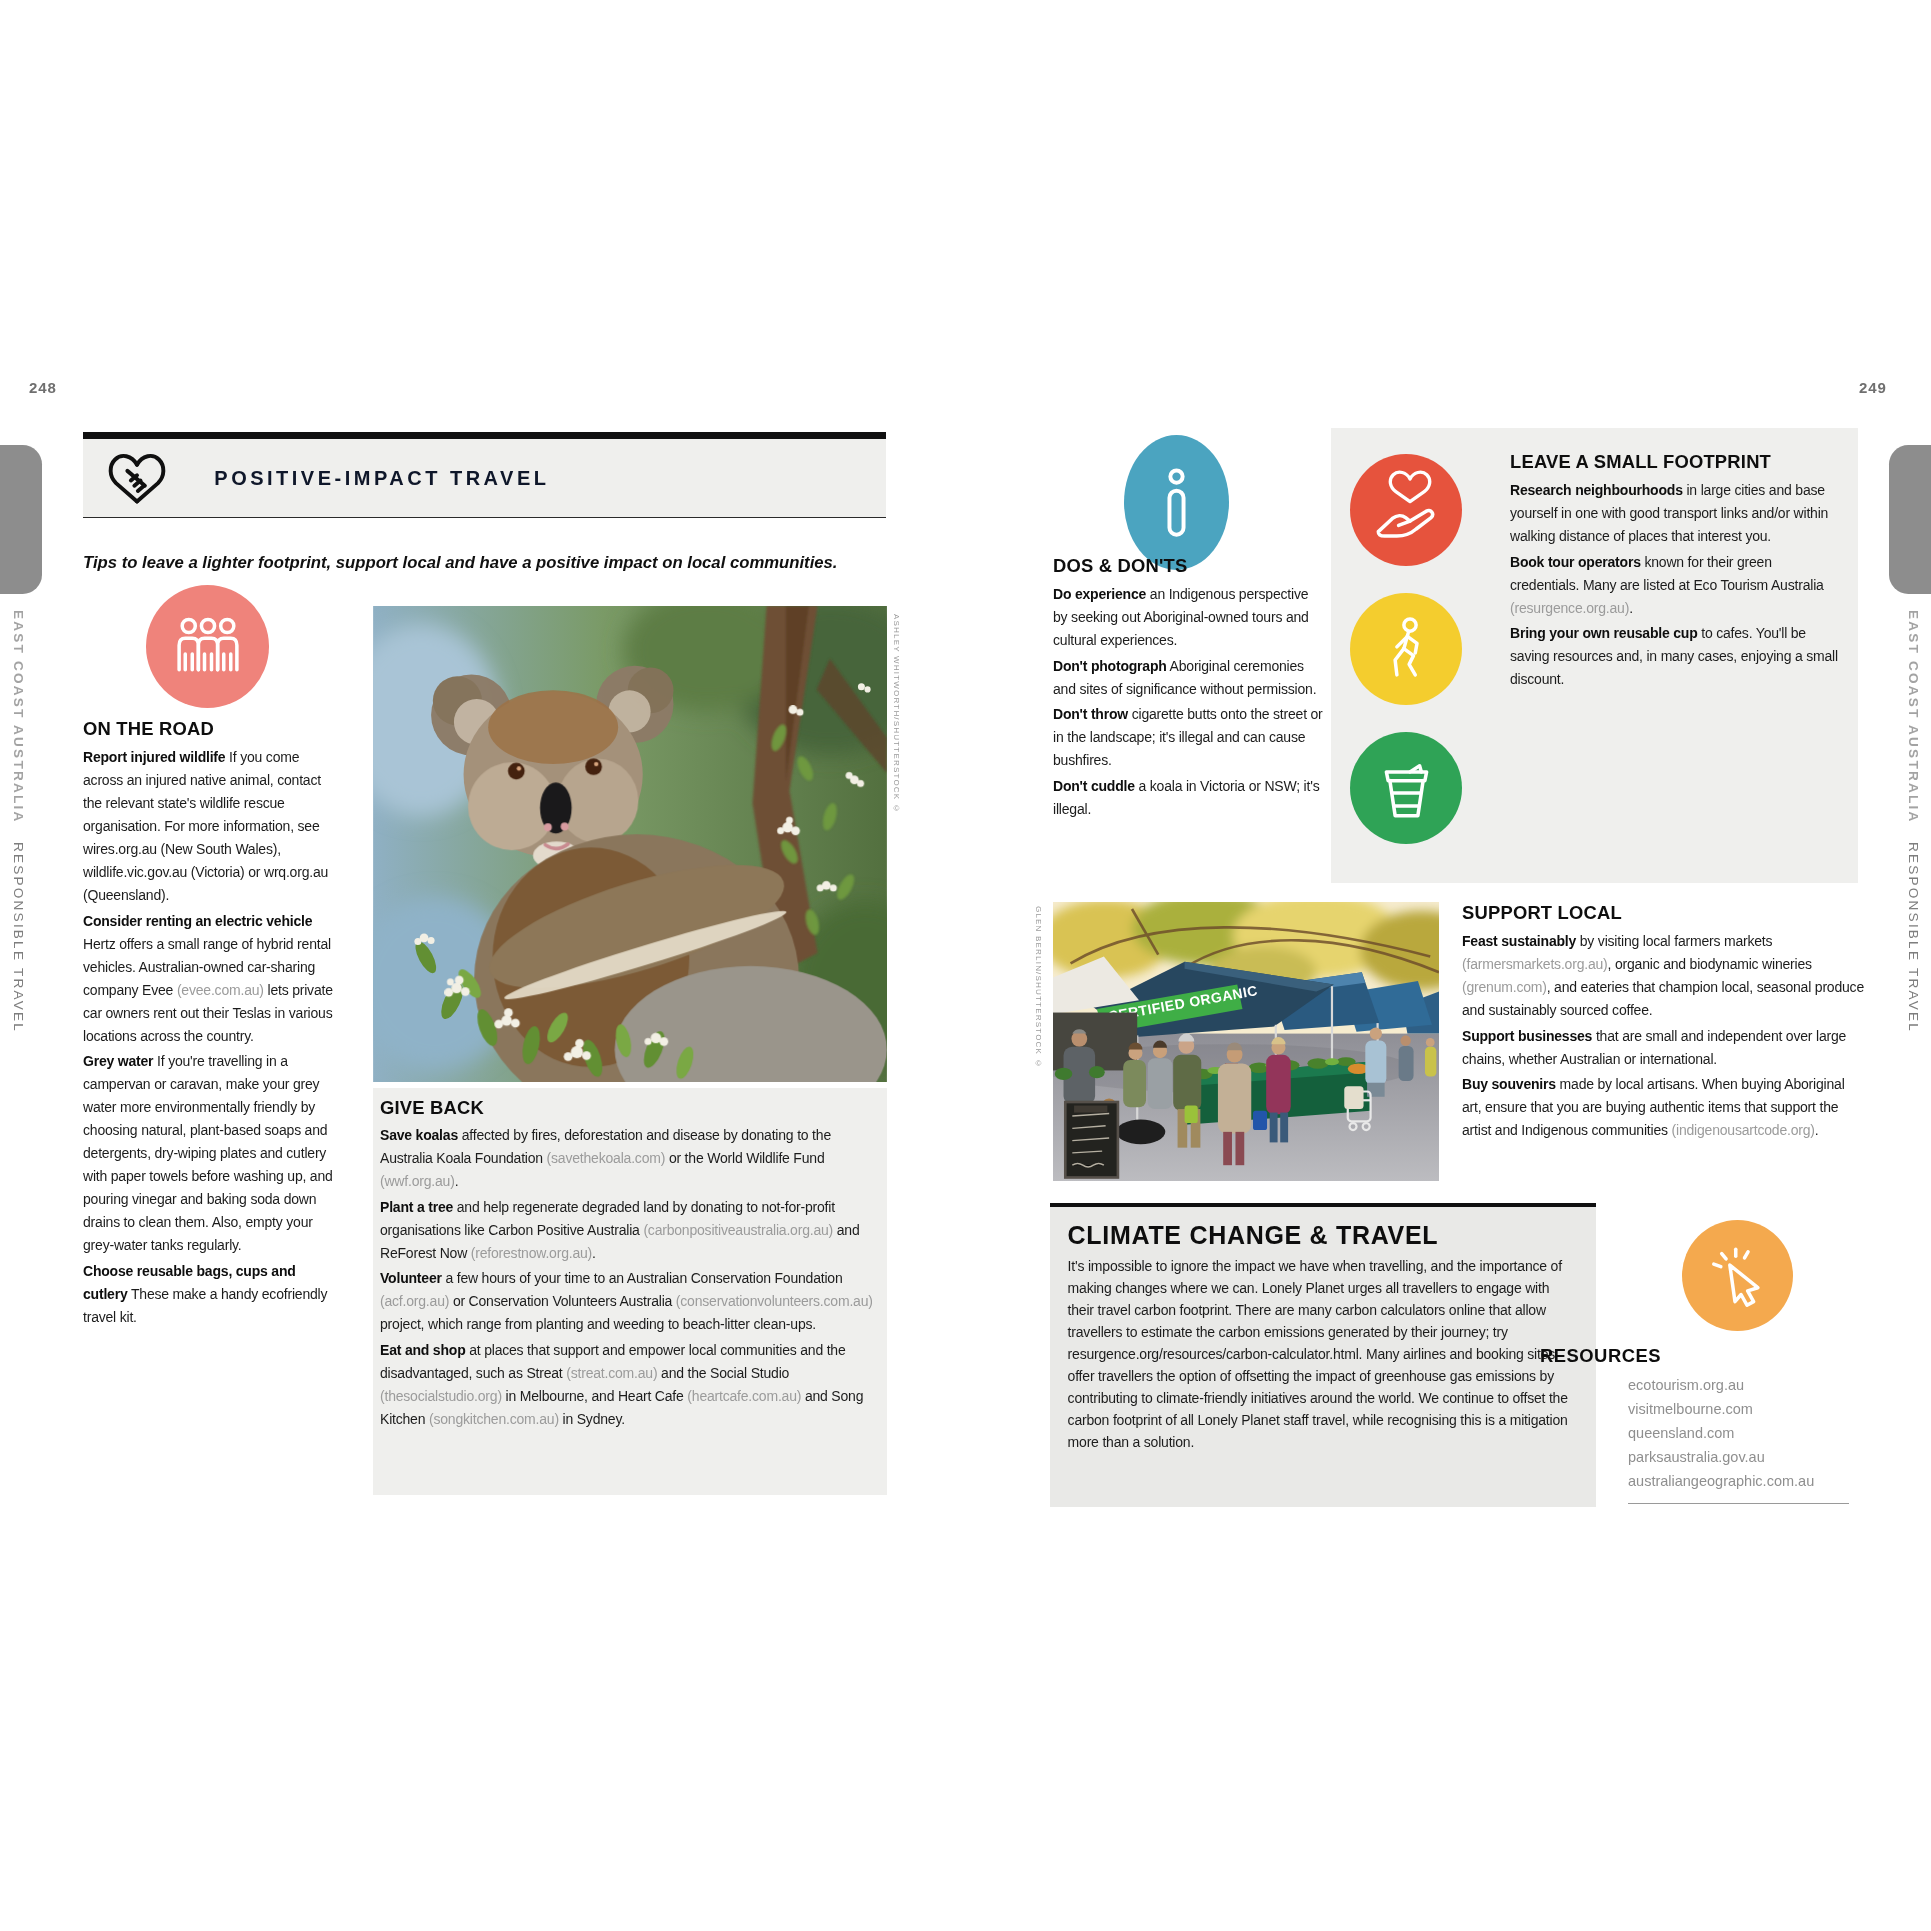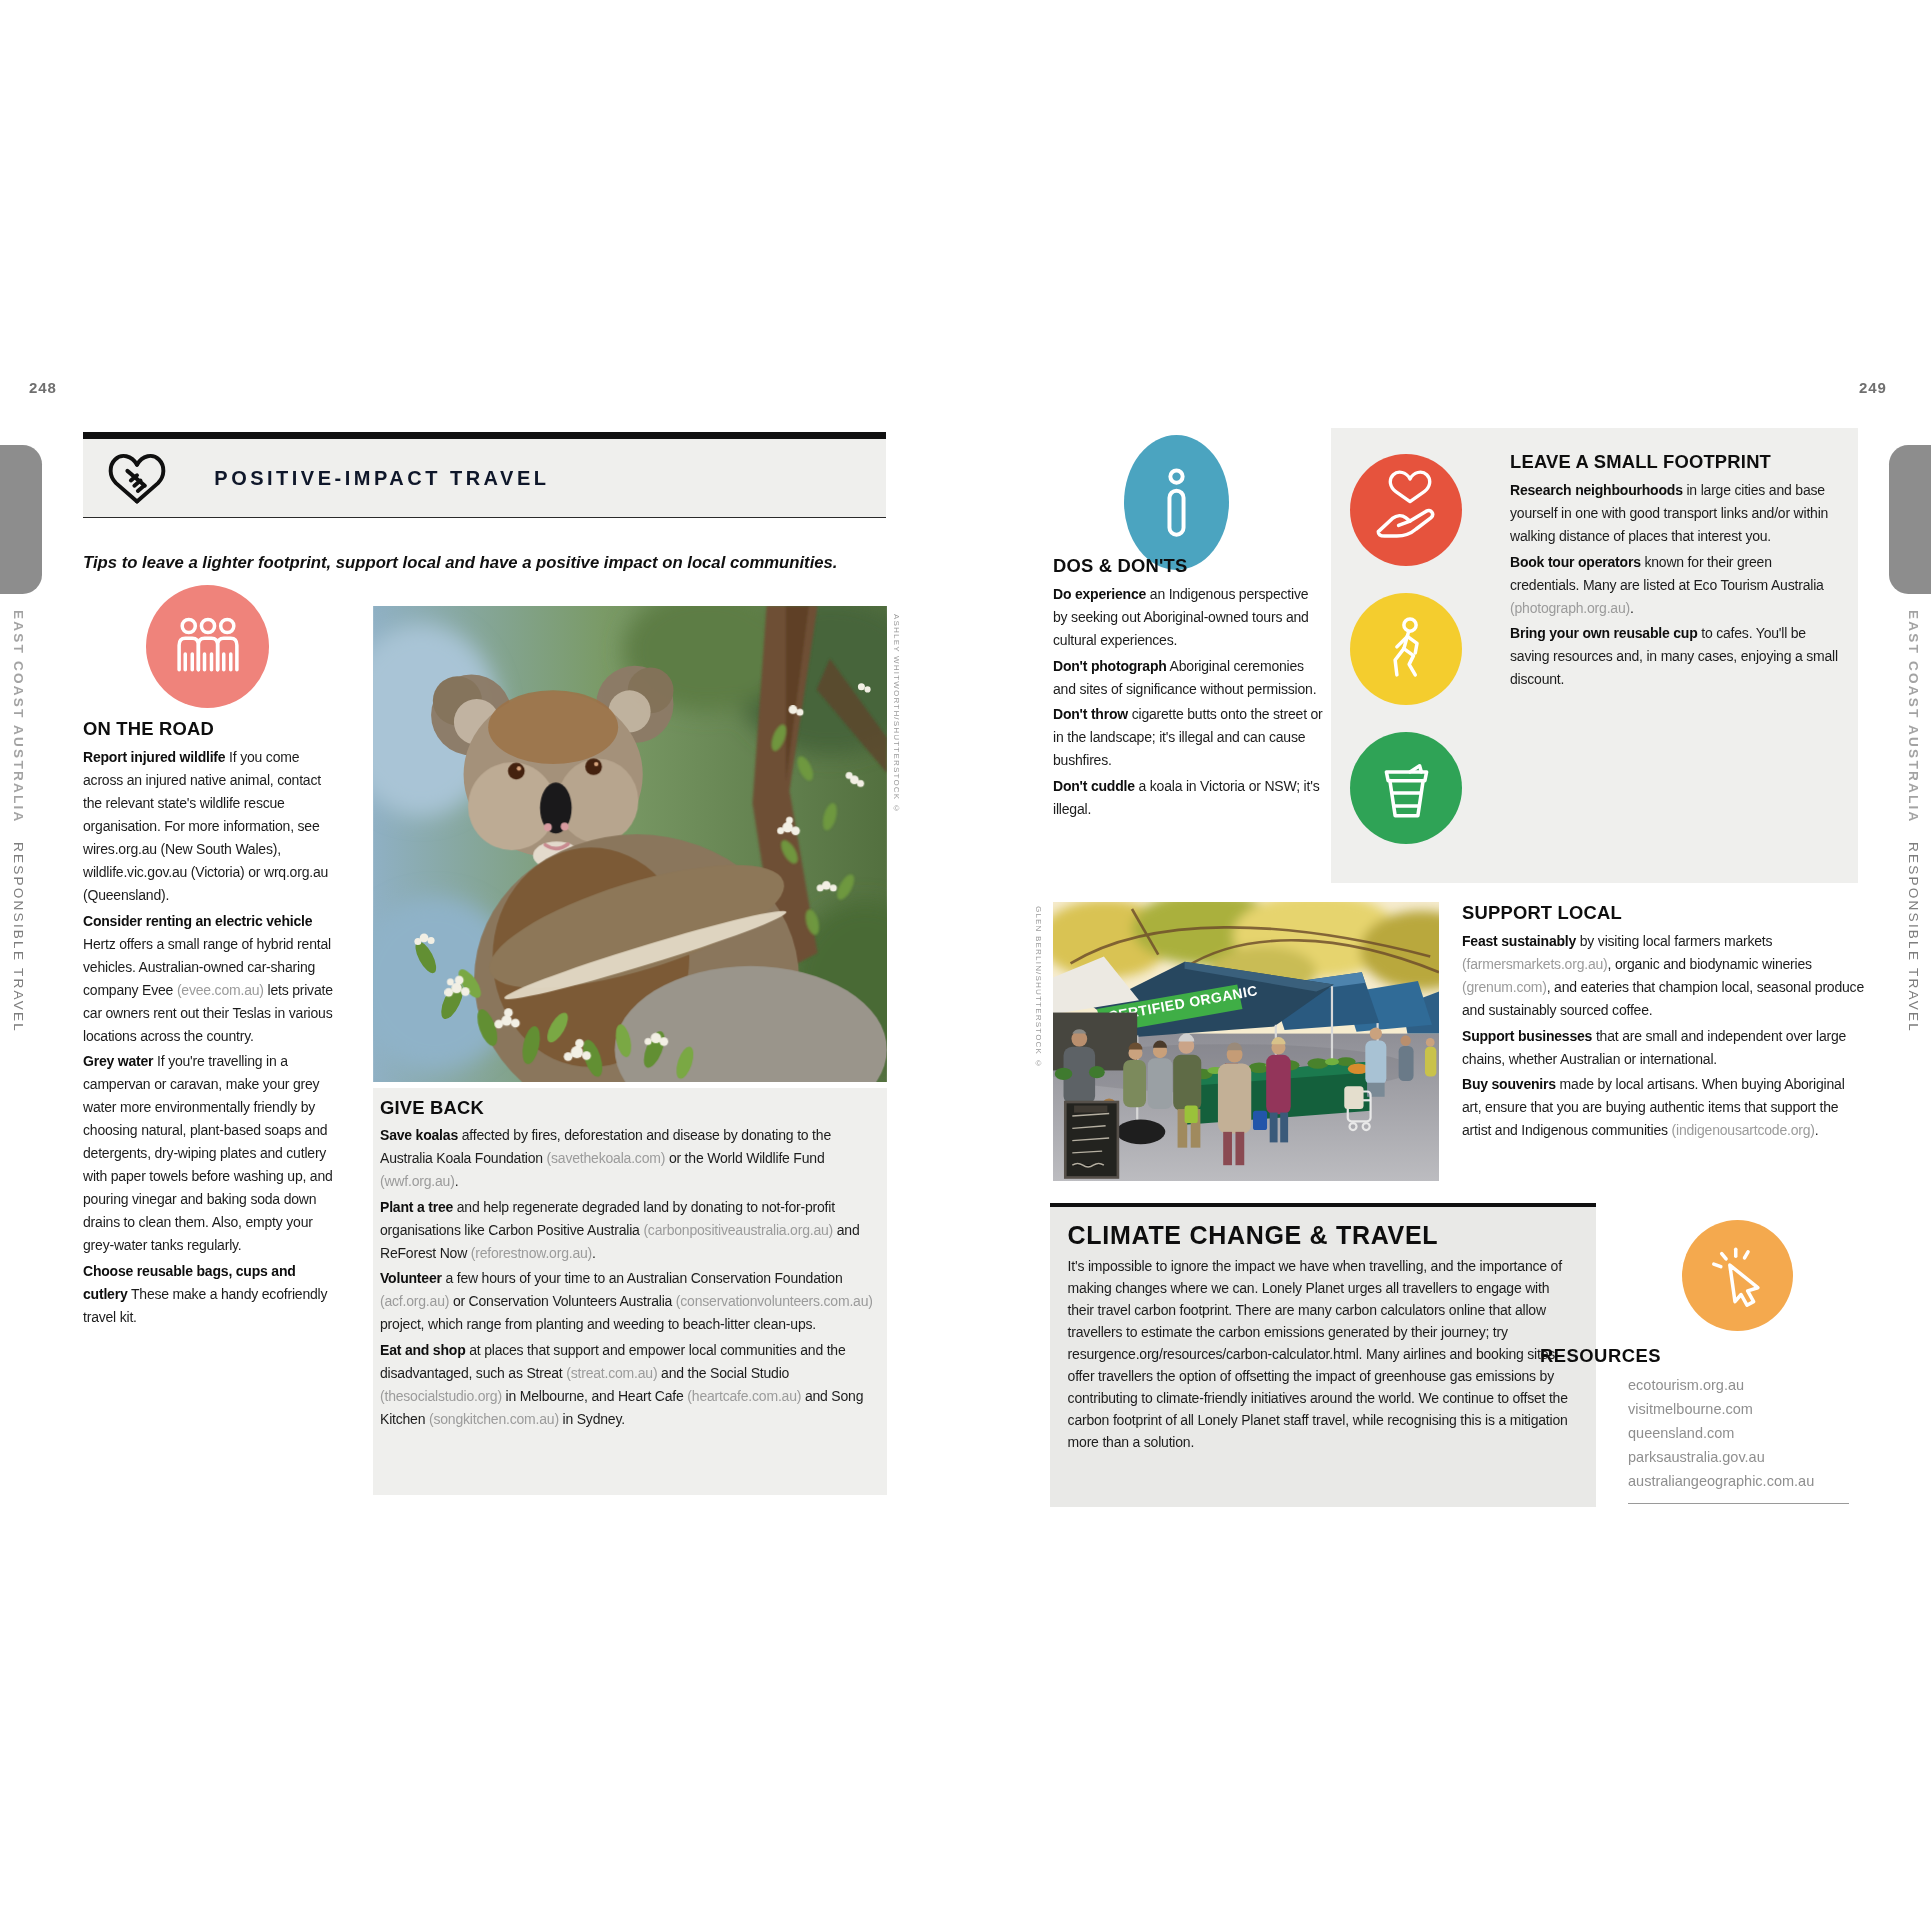--- a/index.html
+++ b/index.html
@@ -292,21 +292,21 @@
         <path d="M4,-19 L15,-26 L17,-19"></path>
         <path d="M-23,-19 L23,-19 L21,-9 L-21,-9 Z"></path>
         <path d="M-19,-9 L-13,31 L13,31 L19,-9"></path>
         <path d="M-16,5 L16,5"></path>
         <path d="M-14,20 L14,20"></path>
       </svg>
     </div>
     <div class="abs h2" style="left:179px;top:23px;">LEAVE A SMALL FOOTPRINT</div>
     <div class="abs col" style="left:179px;top:51px;width:332px;">
       <p class="para"><span class="r-b">Research neighbourhoods</span><span class="r-n"> in large cities and base yourself in one with good transport links and/or within walking distance of places that interest you.</span></p>
-      <p class="para"><span class="r-b">Book tour operators</span><span class="r-n"> known for their green credentials. Many are listed at Eco Tourism Australia </span><span class="r-g">(photograph.org.au)</span><span class="r-n">.</span></p>
+      <p class="para"><span class="r-b">Book tour operators</span><span class="r-n"> known for their green credentials. Many are listed at Eco Tourism Australia </span><span class="r-g">(resurgence.org.au)</span><span class="r-n">.</span></p>
       <p class="para"><span class="r-b">Bring your own reusable cup</span><span class="r-n"> to cafes. You'll be saving resources and, in many cases, enjoying a small discount.</span></p>
     </div>
   </div>
 
   <div class="abs" style="left:1053px;top:902px;width:386px;height:279px;">
     <svg class="photo" width="386" height="279" viewBox="0 0 440 318">
       <defs>
         <linearGradient id="mg" x1="0" y1="0" x2="0" y2="1">
           <stop offset="0" stop-color="#8f8f96"></stop>
             <stop offset="1" stop-color="#bcbcc0"></stop>

